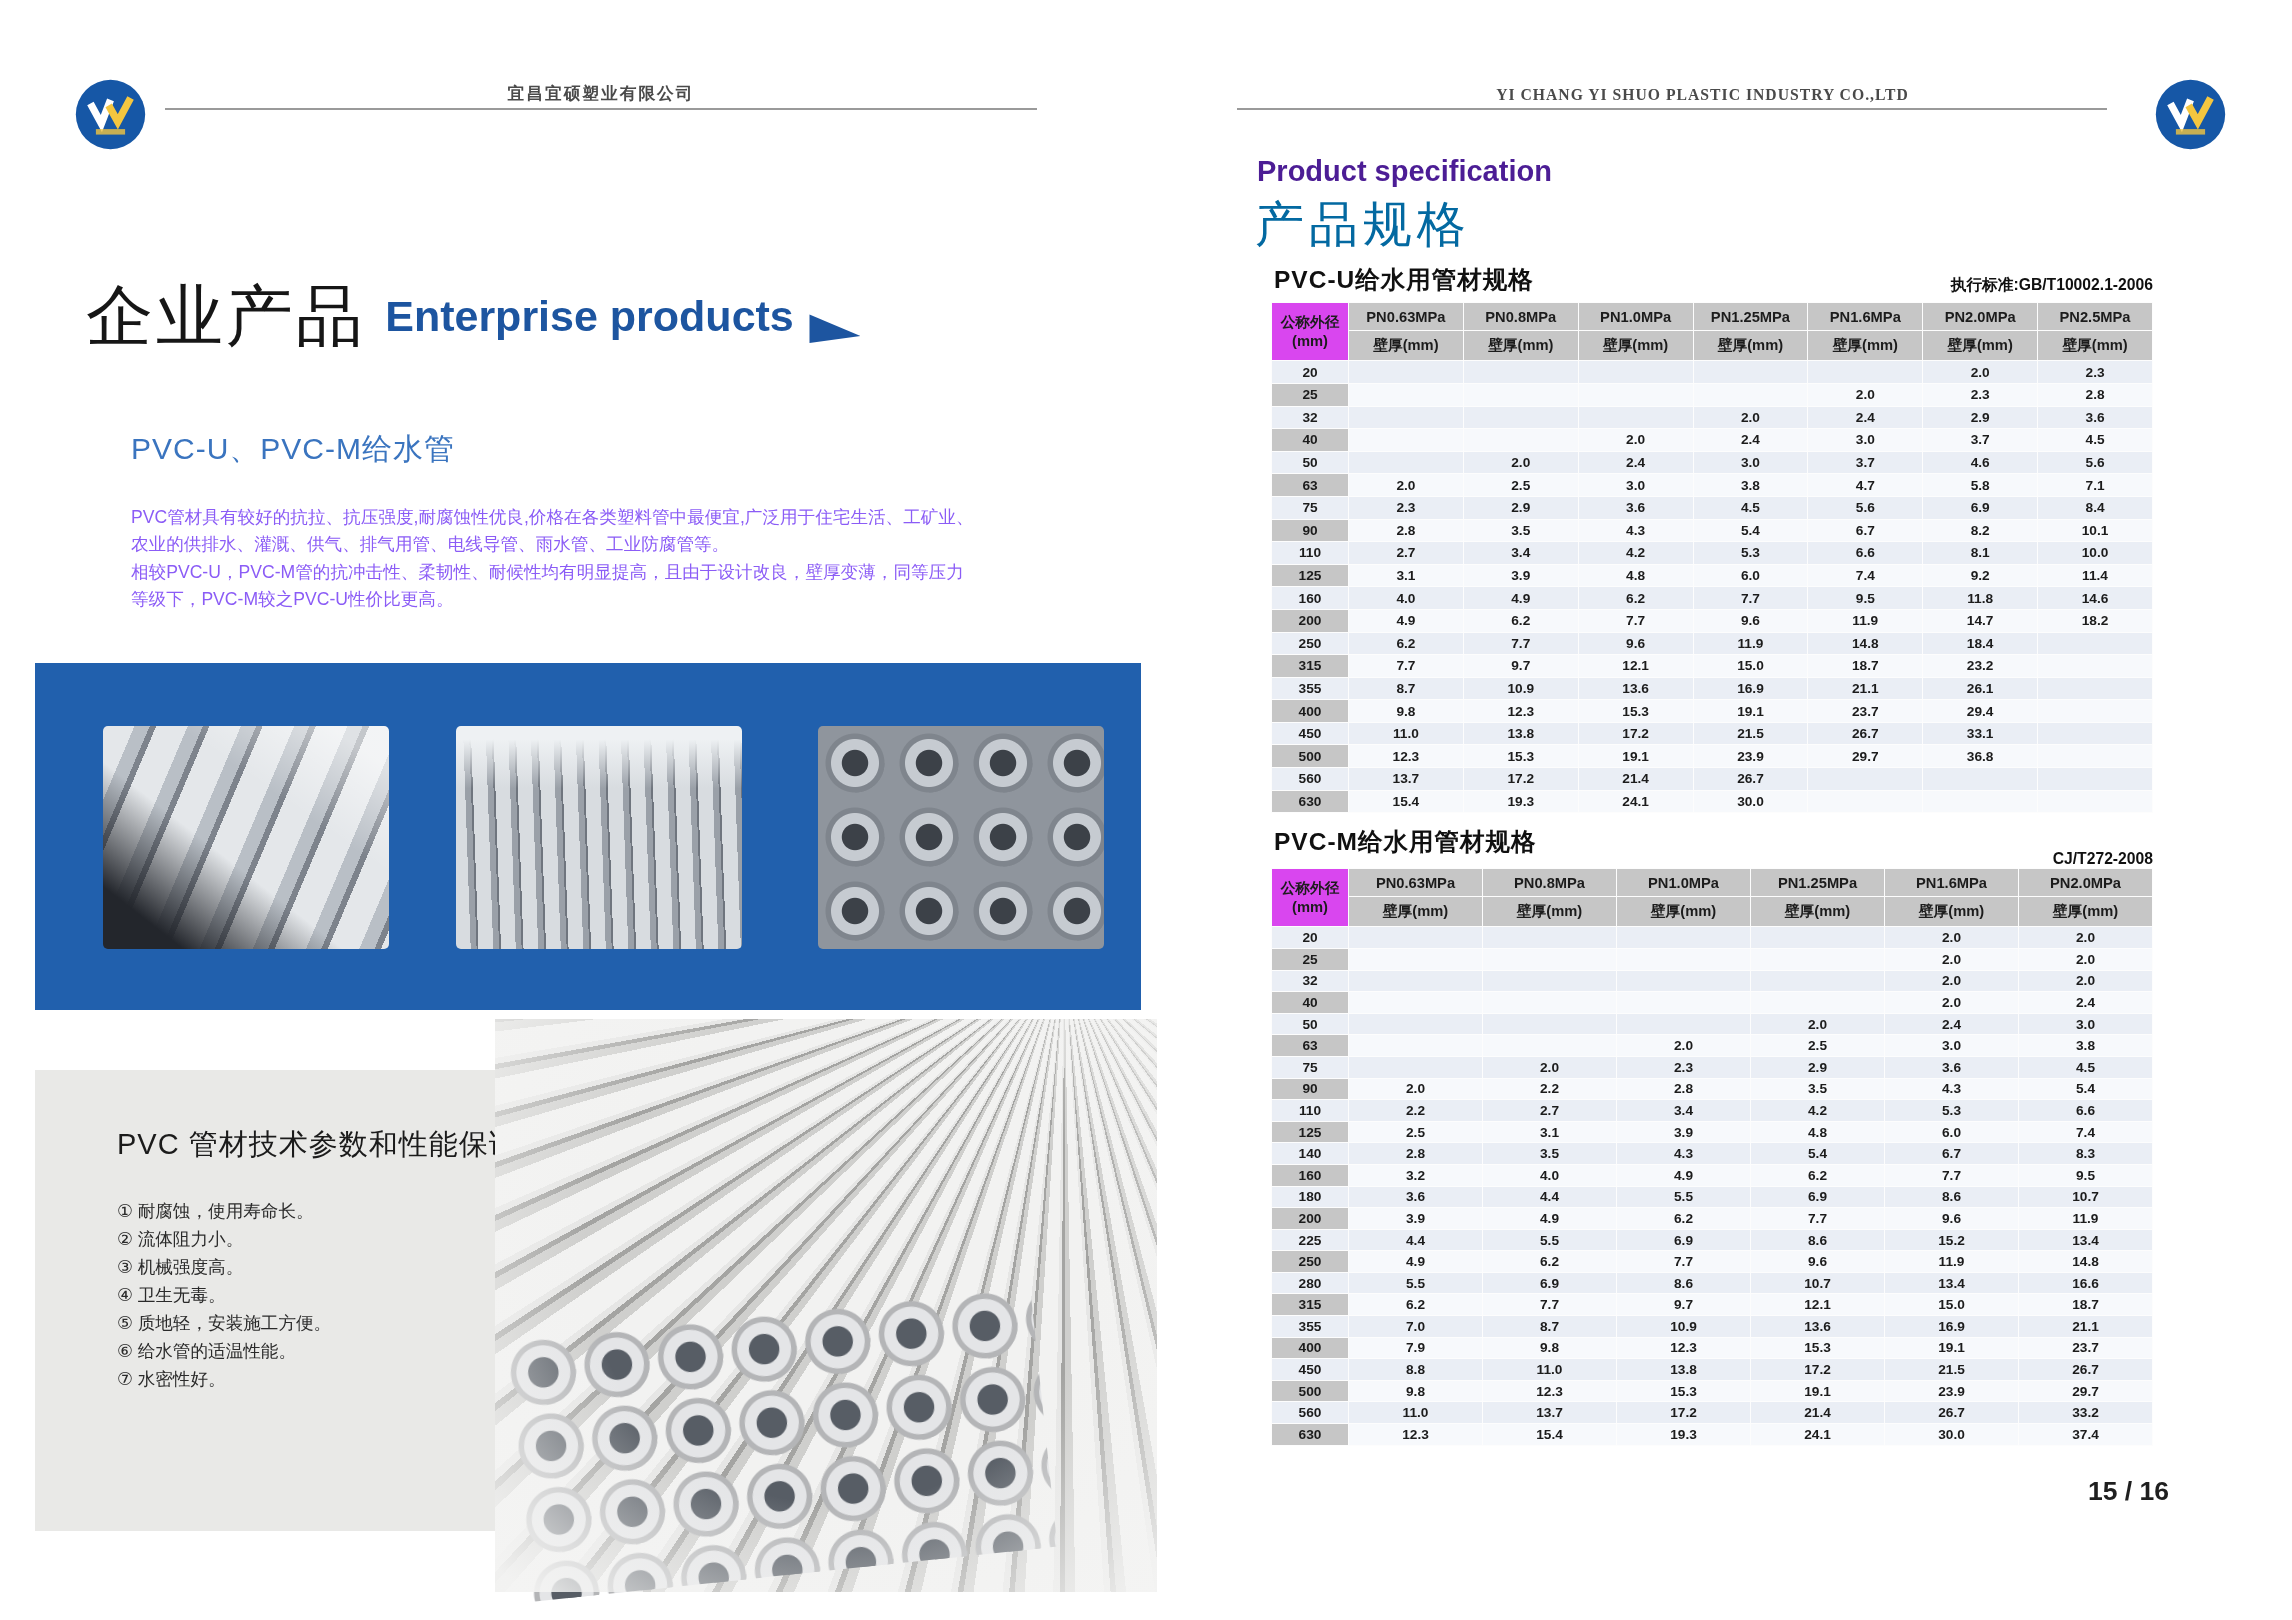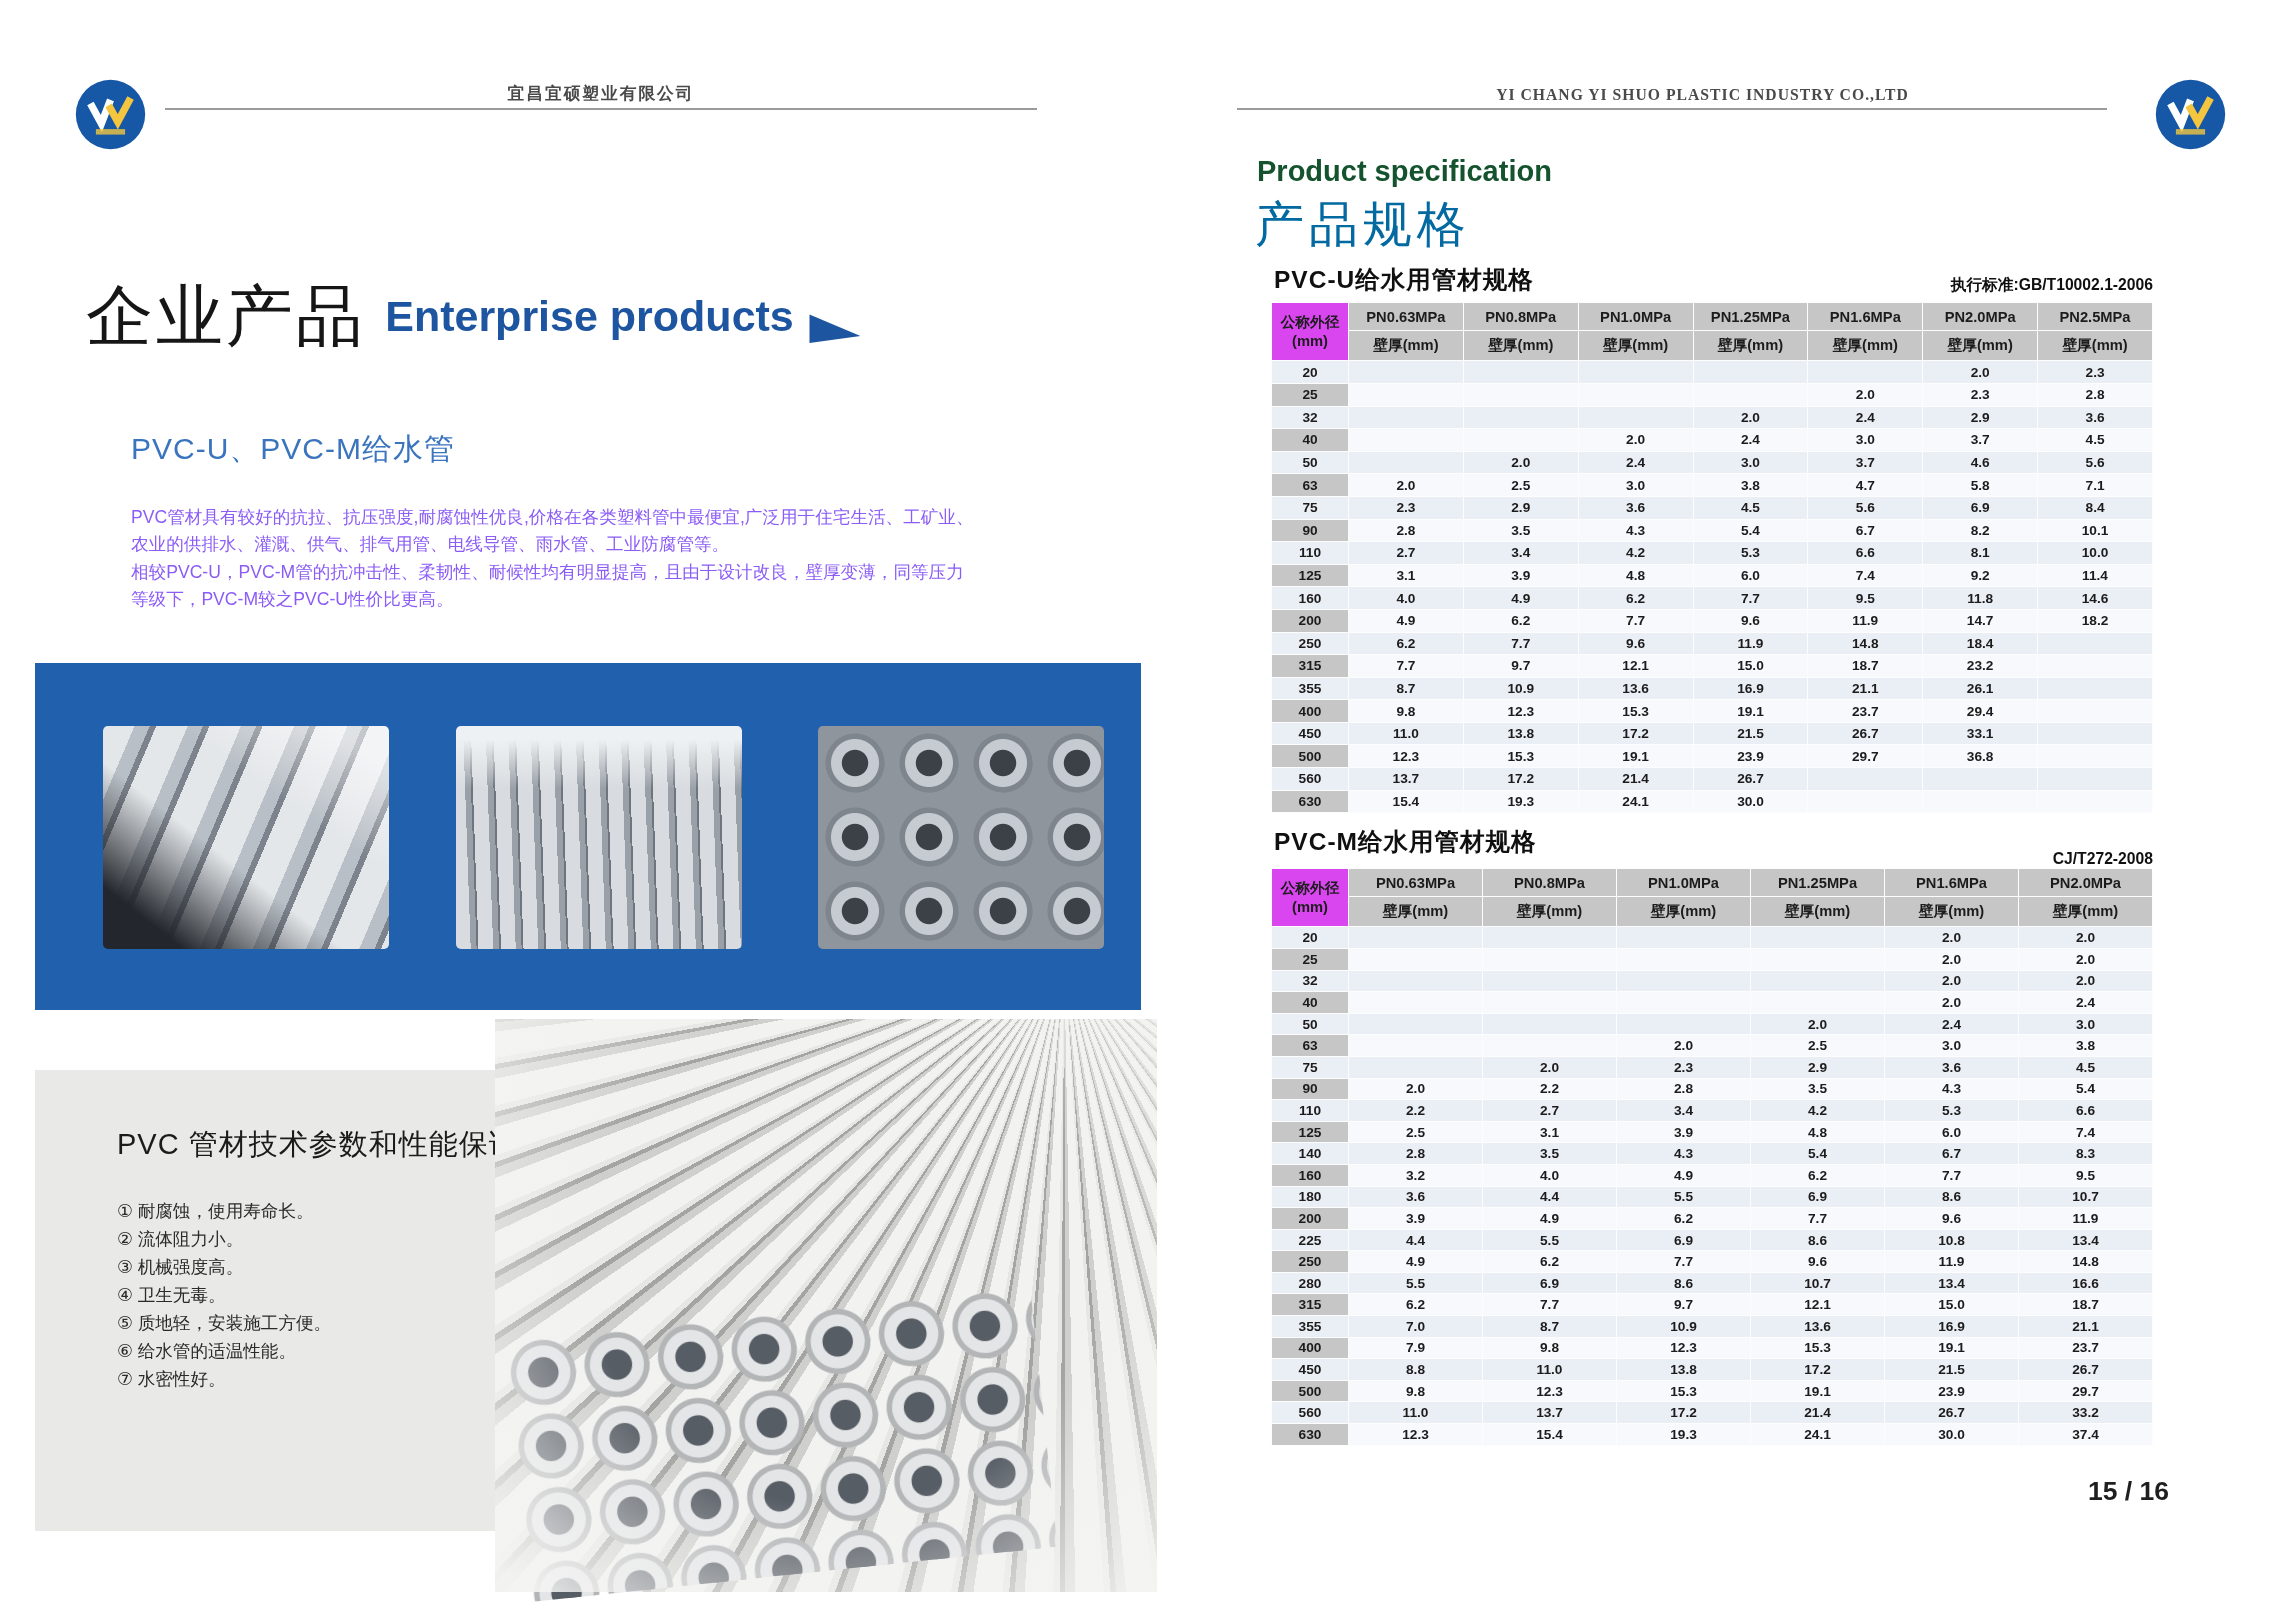--- a/index.html
+++ b/index.html
@@ -60,21 +60,21 @@
       #f2f2f1 0 2.6deg,#cfcfcd 2.6deg 3.5deg,#a4a4a2 3.5deg 4deg,#e6e6e5 4deg 4.6deg);}
   .bundle .sockets{position:absolute;left:3%;bottom:3%;width:80%;height:46%;transform:rotate(-6deg);
     background-image:
       radial-gradient(circle at 37px 37px,#575d65 0 14.7px,#e4e5e7 15.7px 26.5px,#b4b5b7 27.4px 32px,rgba(0,0,0,0) 33px),
       radial-gradient(circle at 0 0,#575d65 0 14.7px,#e4e5e7 15.7px 26.5px,#b4b5b7 27.4px 32px,rgba(0,0,0,0) 33px);
     background-size:74px 74px;background-position:0 0,37px 37px;}
   .bundle::after{content:"";position:absolute;inset:0;
     background:radial-gradient(ellipse at 52% 42%,rgba(255,255,255,0) 52%,rgba(244,244,243,.95) 96%);}
 
   
-  .spec-en{position:absolute;left:1257px;top:155px;font-size:29px;font-weight:bold;color:#14532d;}
+  .spec-en{position:absolute;left:1257px;top:155px;font-size:29px;font-weight:bold;color:#4c1d95;}
   .spec-cn{position:absolute;left:1255px;top:192px;font-size:49px;color:#0369a1;letter-spacing:4.9px;}
 
   .tbl-title{position:absolute;left:1274px;font-size:24.5px;font-weight:bold;color:#101010;letter-spacing:1px;}
   .tbl-std{position:absolute;left:1271px;width:882px;text-align:right;font-size:15.7px;
            font-weight:bold;color:#101010;}
   .t1-title{top:263px;} .t1-std{top:275px;}
   .t2-title{top:825px;} .t2-std{top:850px;}
 
   
   .spec-table{position:absolute;left:1271px;width:882px;border-collapse:collapse;table-layout:fixed;}
@@ -539,21 +539,21 @@
           <td>7.7</td>
           <td>9.6</td>
           <td>11.9</td>
         </tr>
         <tr>
           <td class="dn">225</td>
           <td>4.4</td>
           <td>5.5</td>
           <td>6.9</td>
           <td>8.6</td>
-          <td>10.8</td>
+          <td>15.2</td>
           <td>13.4</td>
         </tr>
         <tr>
           <td class="dn">250</td>
           <td>4.9</td>
           <td>6.2</td>
           <td>7.7</td>
           <td>9.6</td>
           <td>11.9</td>
           <td>14.8</td>

